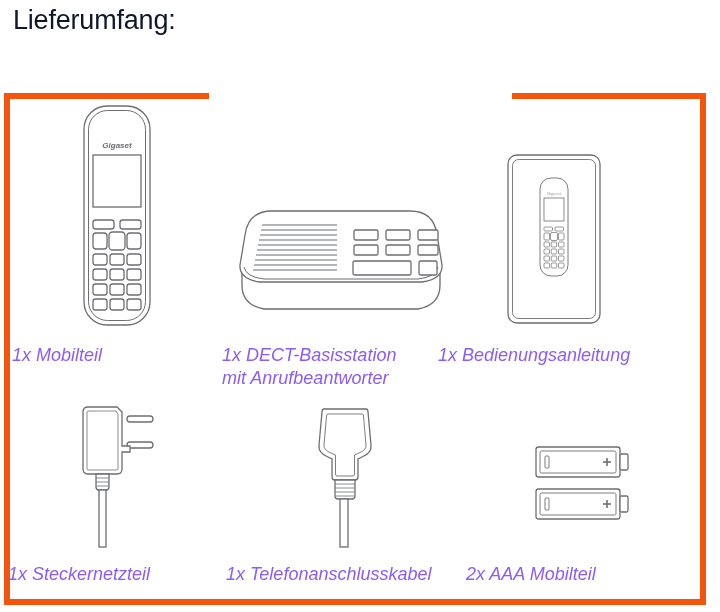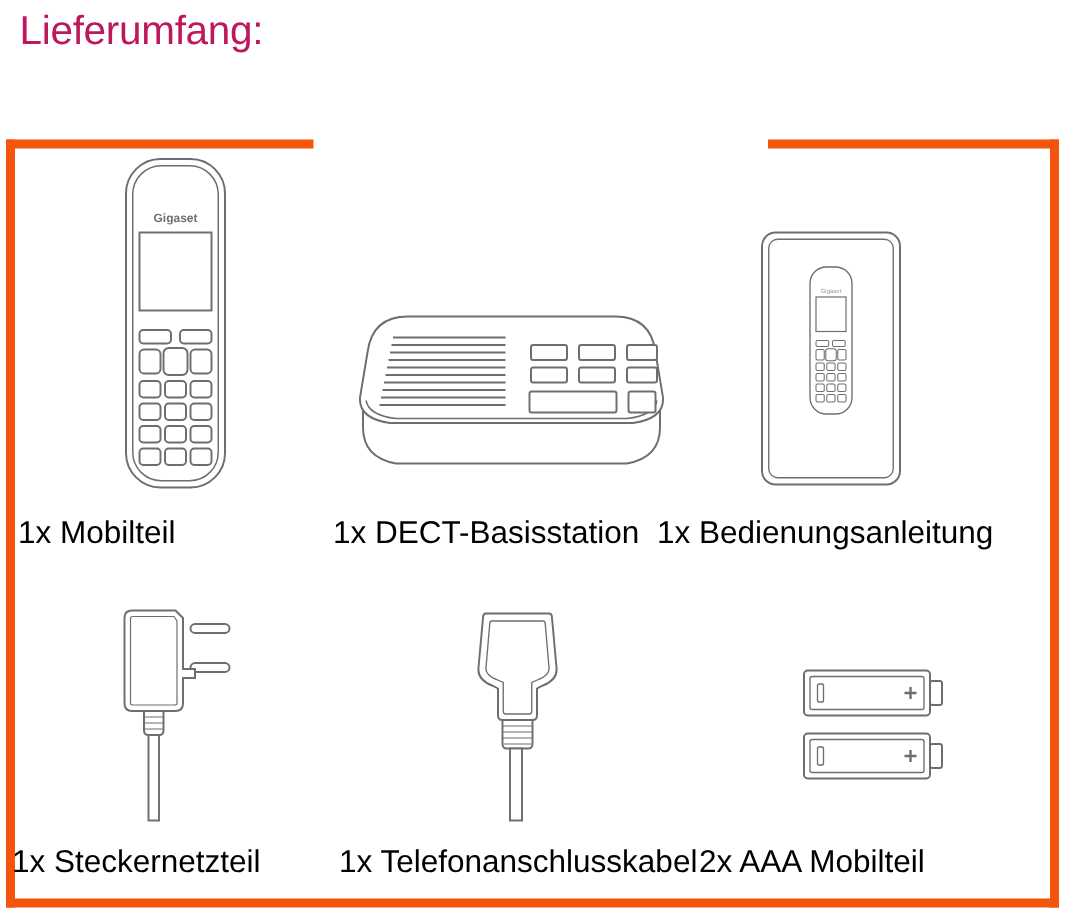--- a/index.html
+++ b/index.html
@@ -21,21 +21,21 @@
     position: absolute;
     left: 13px;
     top: 2px;
     width: 690px;
   }
   .title-line {
     font-size: 27px;
     line-height: 36px;
     font-weight: 400;
     letter-spacing: -0.2px;
-    color: #be185d;
+    color: #0f172a;
     white-space: nowrap;
   }
 
   
   .frame {
     position: absolute;
     left: 4px;
     top: 93px;
     width: 702px;
     height: 512px;
@@ -54,29 +54,30 @@
   .grid {
     position: absolute;
     left: 4px;
     top: 93px;
     width: 702px;
     height: 512px;
   }
   .cell {
     position: absolute;
     text-align: left;
+    font-style: italic;
   }
   .art {
     position: relative;
     margin: 0 auto;
   }
   .caption {
-    font-size: 21px;
+    font-size: 18px;
     line-height: 23px;
-    color: #000000;
+    color: #8b5cf6;
     white-space: nowrap;
   }
 
   
   .cell-handset { left: 8px;   top: 10px;  width: 210px; }
   .cell-base    { left: 218px; top: 10px;  width: 238px; }
   .cell-manual  { left: 434px; top: 10px;  width: 232px; }
   
   .cell-psu     { left: 4px;   top: 292px; width: 210px; }
   .cell-cable   { left: 222px; top: 292px; width: 238px; }
@@ -172,20 +173,21 @@
         <rect x="152" y="46" width="24" height="10" rx="1.5" fill="#ffffff"></rect>
         <rect x="184" y="46" width="20" height="10" rx="1.5" fill="#ffffff"></rect>
 
         <rect x="119" y="62" width="58" height="14" rx="1.5" fill="#ffffff"></rect>
 
         <rect x="185" y="62" width="18" height="14" rx="1.5" fill="#ffffff"></rect>
       </svg>
     </div>
     <div class="cap-row1">
       <div class="caption">1x DECT-Basisstation</div>
+      <div class="caption">mit Anrufbeantworter</div>
     </div>
   </div>
 
   <div class="cell cell-manual">
     <div class="art" style="padding-top:48px;">
       <svg width="100" height="176" viewBox="0 0 100 176" fill="none" stroke="#6d6e71" stroke-width="1.3">
 
         <rect x="4" y="4" width="92" height="168" rx="9" ry="9" fill="#ffffff"></rect>
         <rect x="8.5" y="8.5" width="83" height="159" rx="6" ry="6" fill="#ffffff" stroke-width="0.9"></rect>
 

